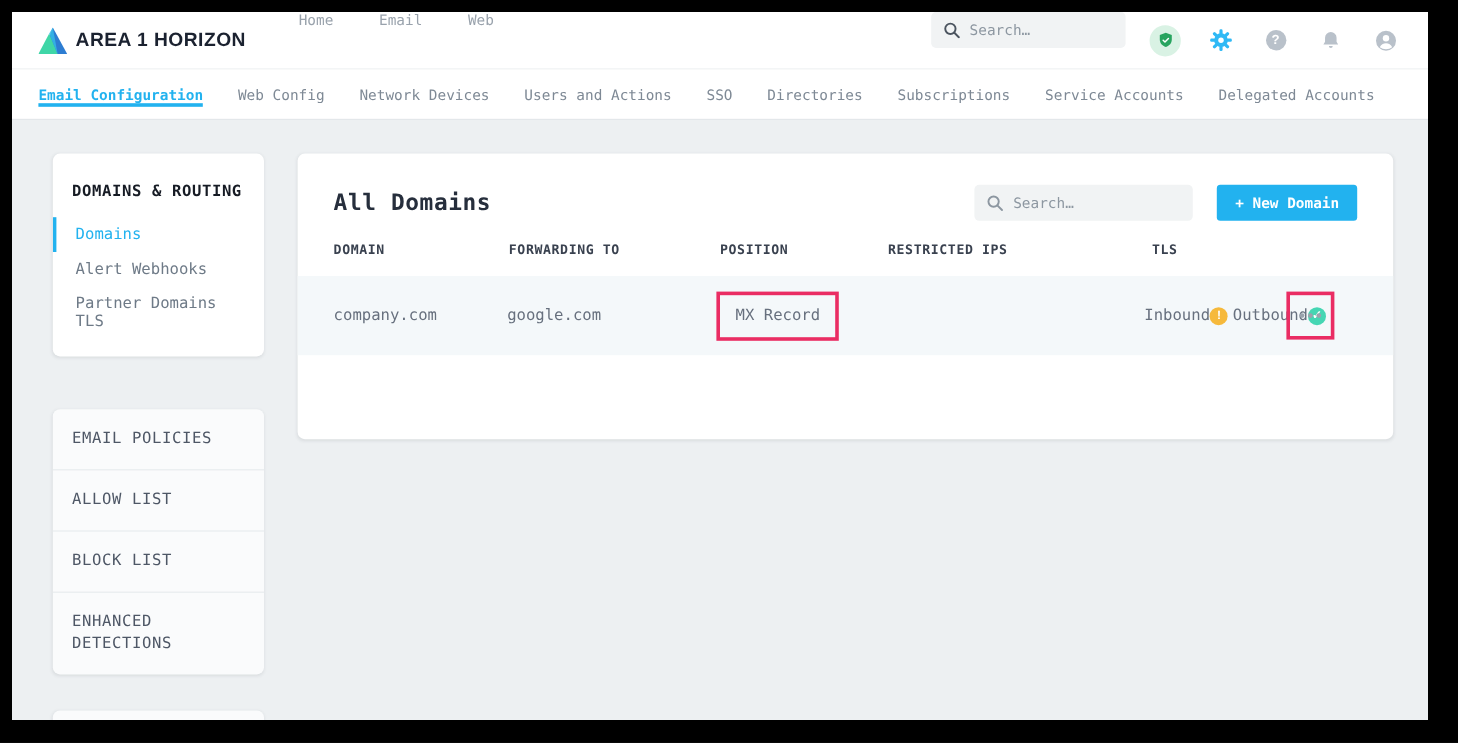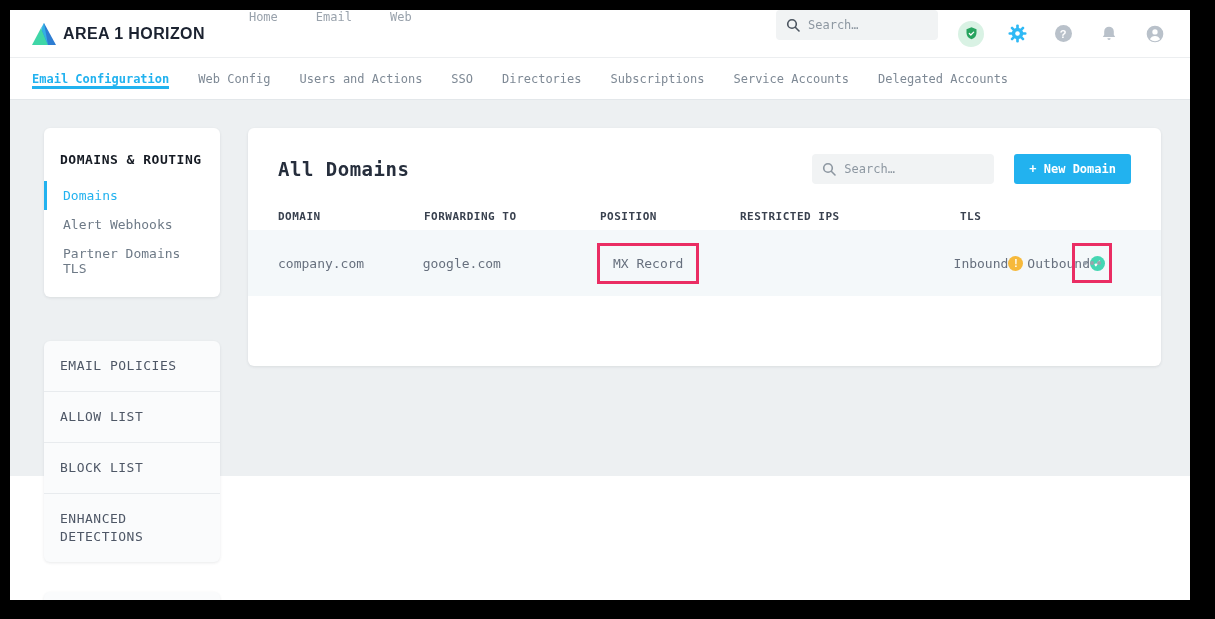--- a/index.html
+++ b/index.html
@@ -26,21 +26,21 @@
   .icon-btn{width:26px;height:26px;display:flex;align-items:center;justify-content:center;cursor:pointer}
   .badge-green{width:26px;height:26px;border-radius:50%;background:#d9f2e4;display:flex;align-items:center;justify-content:center}
   .help-circle{width:17px;height:17px;border-radius:50%;background:#b9c1ca;color:#fff;font-size:11px;font-weight:bold;display:flex;align-items:center;justify-content:center;font-family:"Liberation Sans",sans-serif}
 
   
   .subnav{height:42px;display:flex;align-items:center;gap:29px;padding:0 22px;background:#fff;border-bottom:1px solid #e3e7ea}
   .tab{font-size:12px;color:#7e8995;display:flex;align-items:center;cursor:pointer;border-bottom:3px solid transparent;padding-top:3px}
   .tab.active{color:var(--accent);font-weight:bold;border-bottom-color:var(--accent)}
 
   
-  .content{display:flex;align-items:flex-start;background:#edf0f2;height:376px;padding:28px 0 0 34px}
+  .content{display:flex;align-items:flex-start;background:#edf0f2;height:500px;padding:28px 0 0 34px}
   .sidebar{width:176px;flex:0 0 176px}
   .card{background:#fff;border-radius:6px;box-shadow:0 1px 3px rgba(40,50,60,.10);overflow:hidden}
   .nav-card{padding:12px 0 14px}
   .nav-card-title{font-size:13px;font-weight:bold;color:#161b24;letter-spacing:.5px;padding:12px 16px 14px}
   .nav-card-item{font-size:13px;color:#6e7a87;padding:7px 16px;border-left:3px solid transparent;cursor:pointer}
   .nav-card-item.active{color:var(--accent);border-left-color:var(--accent)}
   .list-card{margin-top:44px;background:#fafbfc}
   .list-card-item{font-size:13px;color:#4e5766;letter-spacing:.5px;padding:16px;border-bottom:1px solid #e8ebee;cursor:pointer;line-height:18px}
   .list-card-item:last-child{border-bottom:none}
   .retract-card{margin-top:30px}
@@ -49,21 +49,21 @@
   .panel{width:913px;margin-left:28px;background:#fff;border-radius:6px;box-shadow:0 1px 3px rgba(40,50,60,.10);min-height:238px}
   .panel-header{display:flex;align-items:center;padding:26px 30px 18px}
   .panel-title{font-size:19px;font-weight:bold;color:#262e3c;letter-spacing:.5px}
   .panel-header .grow{flex:1}
   .panel-search{display:flex;align-items:center;gap:8px;width:182px;height:30px;background:#f1f3f4;border-radius:4px;padding:0 10px;margin-right:20px}
   .panel-search input{border:none;background:transparent;outline:none;width:130px;font-family:"DejaVu Sans Mono",monospace;font-size:12px;color:#5f6b7b}
   .panel-search input::placeholder{color:#8d97a1}
   .btn-primary{height:30px;background:var(--accent);color:#fff;border:none;border-radius:3px;font-family:"DejaVu Sans Mono",monospace;font-size:12px;font-weight:bold;padding:0 15px;cursor:pointer}
 
   .tbl{width:100%}
-  .tbl-head{display:flex;padding:0 30px;height:28px;align-items:center}
+  .tbl-head{display:flex;padding:0 30px;height:28px;}
   .tbl-head .col{font-size:11px;font-weight:bold;color:#39414f;letter-spacing:.5px}
   .col-domain{width:146px}
   .col-fwd{width:176px}
   .col-pos{width:140px}
   .col-ips{width:220px}
   .col-tls{flex:1}
   .col-actions{width:60px}
   .tbl-row{display:flex;align-items:center;background:#f4f8fa;padding:0 30px;height:66px}
   .cell{font-size:13px;color:#67707e}
   .annotation-box{display:inline-block;border:3px solid var(--annotation);padding:10px 13px}
@@ -156,20 +156,21 @@
           <circle cx="12" cy="9.5" r="3.2" fill="#fff"></circle>
           <path d="M5.8 18.4c1.2-2.6 3.5-4 6.2-4s5 1.4 6.2 4a10 10 0 01-12.4 0z" fill="#fff"></path>
         </svg>
       </span>
     </div>
   </header>
 
   <nav class="subnav">
     <span class="tab active">Email Configuration</span>
     <span class="tab">Web Config</span>
+    <span class="tab">Network Devices</span>
     <span class="tab">Users and Actions</span>
     <span class="tab">SSO</span>
     <span class="tab">Directories</span>
     <span class="tab">Subscriptions</span>
     <span class="tab">Service Accounts</span>
     <span class="tab">Delegated Accounts</span>
   </nav>
 
   <div class="content">
 

